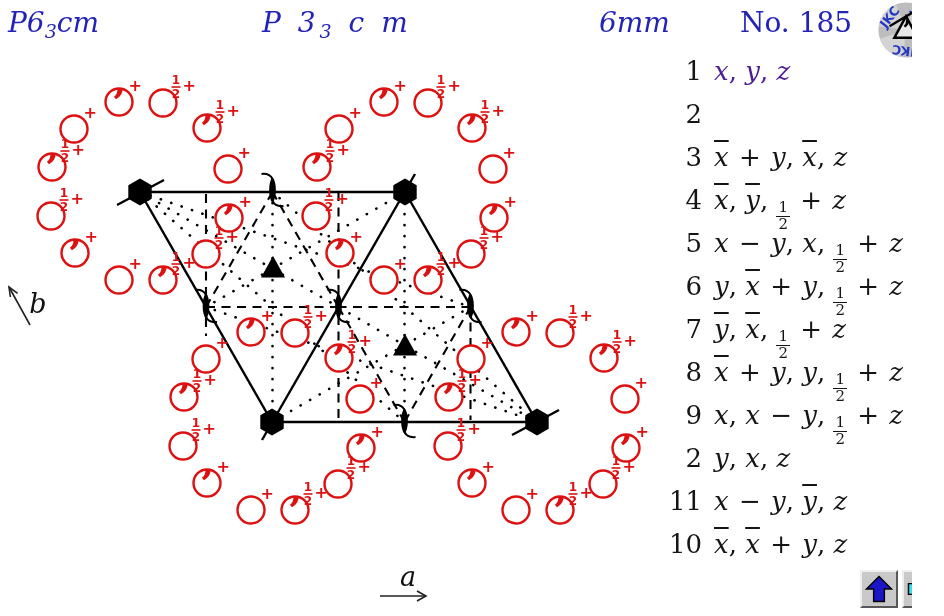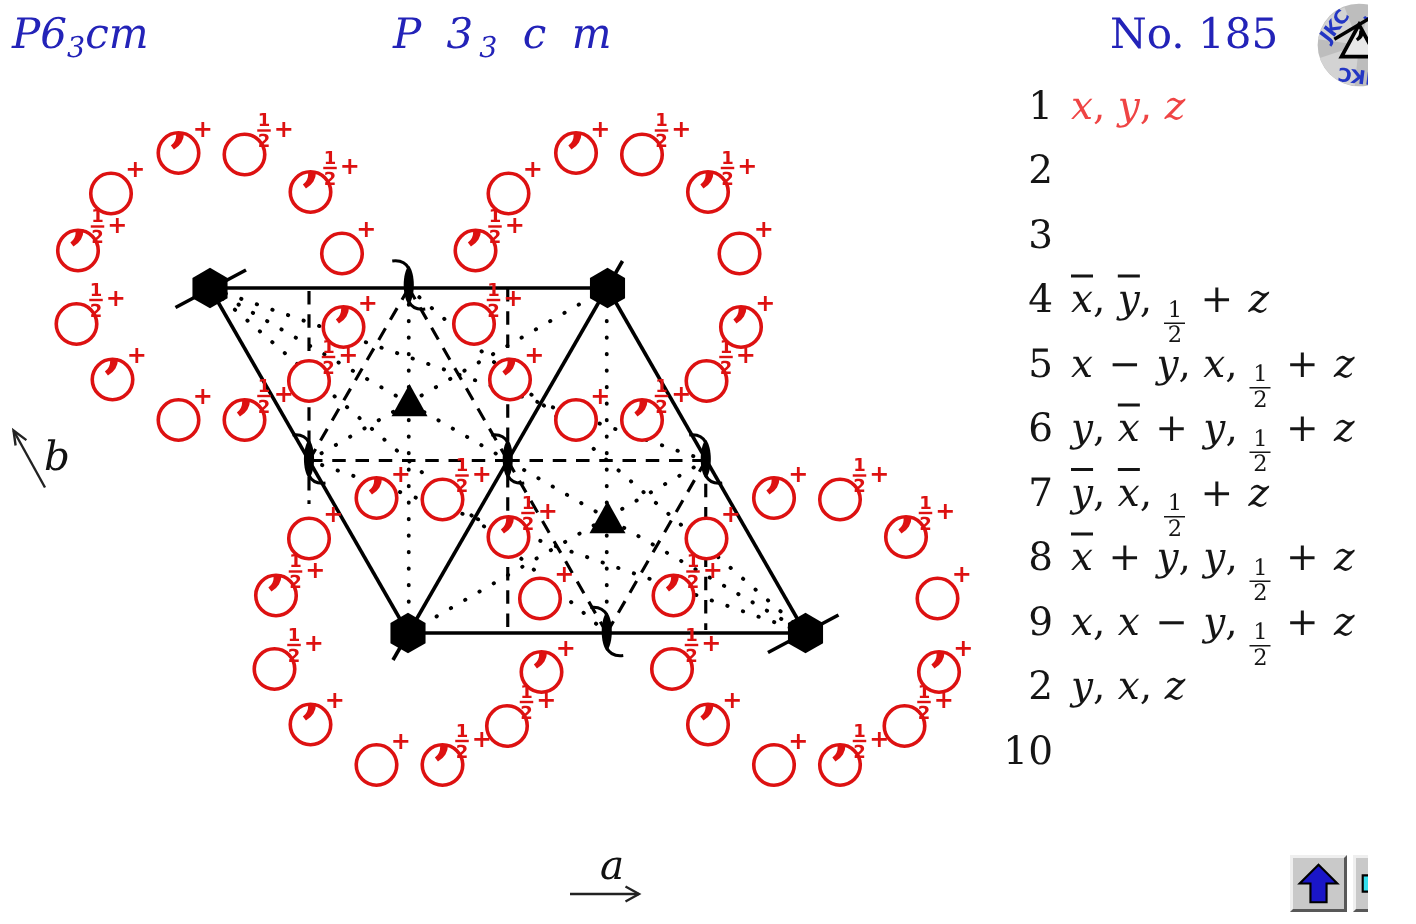--- a/index.html
+++ b/index.html
@@ -10,21 +10,21 @@
   .hdr sub{font-size:19px;vertical-align:-6px;font-style:italic;}
   #hm1{left:8px;}
   #hm2{left:262px;letter-spacing:4px;}
   #pg {left:599px;}
   #num{left:740px;font-style:normal;}
   
   #poslist{position:absolute;left:662px;top:56px;}
   .row{display:flex;align-items:baseline;height:43px;font-size:26px;color:#151515;}
   .row .num{width:40px;text-align:right;padding-right:12px;font-style:normal;}
   .row .expr i{font-style:italic;}
-  .row.hl .expr{color:#ef4444;}
+  .row.hl .expr{color:#4c1d95;}
   .ov{text-decoration:overline;}
   .fr{display:inline-flex;flex-direction:column;align-items:center;font-size:15px;
       line-height:1.05;vertical-align:-3px;font-style:normal;}
   .fr b{font-weight:normal;padding:0 2px;}
   .fr b:first-child{border-bottom:1.5px solid #151515;}
   .op{padding:0 2px;}
   
   #diagram-svg{position:absolute;left:0;top:0;}
   .solid{stroke:#000;stroke-width:2.4;fill:none;}
   .dash {stroke:#000;stroke-width:2.1;fill:none;stroke-dasharray:9 6.5;}
@@ -49,20 +49,21 @@
   #logo{position:absolute;left:871px;top:0px;}
   .jkc{font:bold 13px "DejaVu Sans",sans-serif;fill:#2336c4;}
 </style>
 </head>
 <body>
 
 <div id="page">
 
   <div id="hm1" class="hdr"><span>P6</span><sub>3</sub><span>cm</span></div>
   <div id="hm2" class="hdr"><span>P 3</span><sub>3</sub><span> c m</span></div>
+  <div id="pg" class="hdr">6mm</div>
   <div id="num" class="hdr">No. 185</div>
 
   <svg id="logo" width="70" height="60" viewBox="-35 -31 70 62">
     <circle cx="0" cy="0" r="28.5" fill="#bdbdbd"></circle>
     <path d="M0,0 L28,-6 A28.5,28.5 0 0 0 8,-27 Z" fill="#d3d3d3"></path>
     <path d="M0,0 L-27,9 A28.5,28.5 0 0 0 -3,28 Z" fill="#d3d3d3"></path>
     <path d="M0,0 L-10,-26 A28.5,28.5 0 0 0 -28,-4 Z" fill="#d3d3d3"></path>
     <g transform="rotate(-52)">
         <text class="jkc" x="0" y="-17" text-anchor="middle">JKC</text>
       </g>
@@ -437,20 +438,21 @@
   <div id="poslist">
       <div class="row hl">
         <span class="num">1</span>
         <span class="expr"><i>x</i>, <i>y</i>, <i>z</i></span>
       </div>
       <div class="row">
         <span class="num">2</span>
       </div>
       <div class="row">
         <span class="num">3</span>
+        <span class="expr"><i class="ov">x</i> <span class="op">+</span> <i>y</i>, <i class="ov">x</i>, <i>z</i></span>
       </div>
       <div class="row">
         <span class="num">4</span>
         <span class="expr"><i class="ov">x</i>, <i class="ov">y</i>, <span class="fr">
             <b>1</b>
             <b>2</b>
           </span> <span class="op">+</span> <i>z</i></span>
       </div>
       <div class="row">
         <span class="num">5</span>
@@ -485,21 +487,26 @@
         <span class="expr"><i>x</i>, <i>x</i> <span class="op">−</span> <i>y</i>, <span class="fr">
             <b>1</b>
             <b>2</b>
           </span> <span class="op">+</span> <i>z</i></span>
       </div>
       <div class="row">
         <span class="num">2</span>
         <span class="expr"><i>y</i>, <i>x</i>, <i>z</i></span>
       </div>
       <div class="row">
+        <span class="num">11</span>
+        <span class="expr"><i>x</i> <span class="op">−</span> <i>y</i>, <i class="ov">y</i>, <i>z</i></span>
+      </div>
+      <div class="row">
         <span class="num">10</span>
+        <span class="expr"><i class="ov">x</i>, <i class="ov">x</i> <span class="op">+</span> <i>y</i>, <i>z</i></span>
       </div>
     </div>
 
   <div id="btn-up" class="navbtn">
     <svg width="34" height="34" viewBox="0 0 38 38">
       <polygon points="19,5 33,19 25,19 25,33 13,33 13,19 5,19" fill="#1a16c8" stroke="#000" stroke-width="1.6"></polygon>
     </svg>
   </div>
   <div id="btn-next" class="navbtn">
     <svg width="34" height="34" viewBox="0 0 38 38">

